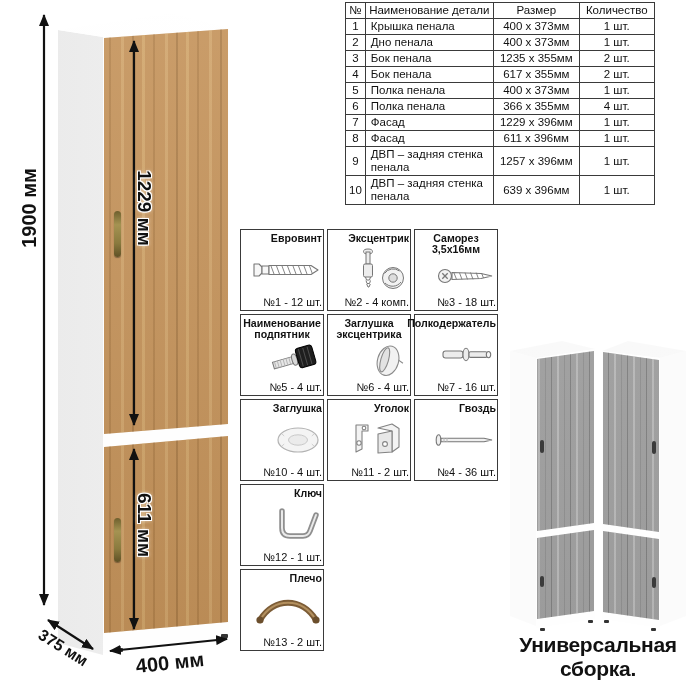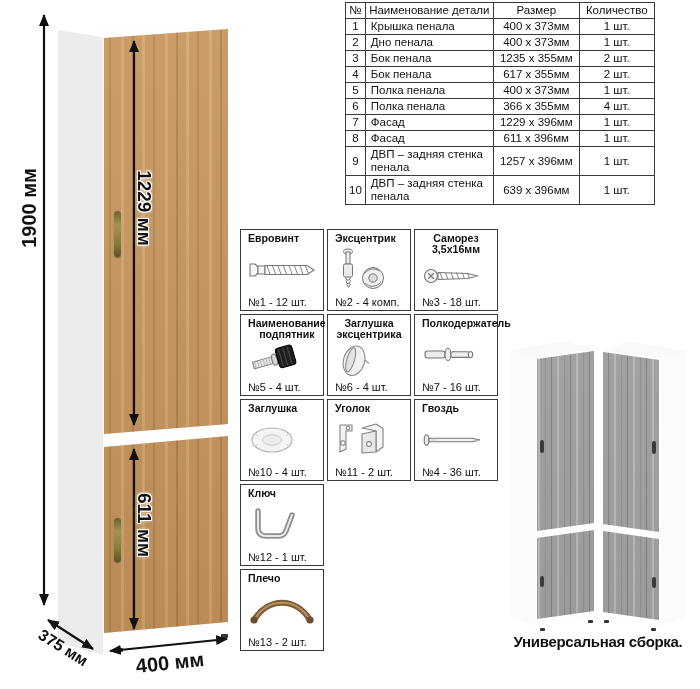--- a/index.html
+++ b/index.html
@@ -44,28 +44,28 @@
   .parts-table th,.parts-table td{border:1.6px solid #3a3a3a;padding:1px 3px;
     text-align:center;vertical-align:middle;height:13px;}
   .parts-table th{font-weight:normal;}
   .parts-table td.name{text-align:left;padding-left:5px;}
   .parts-table tr.tall td{height:26px;}
 
   
   .hw-grid{position:absolute;left:240px;top:229px;display:grid;
     grid-template-columns:84px 84px 84px;grid-auto-rows:82px;gap:3px;}
   .hw-cell{border:1.6px solid #3a3a3a;background:#fff;display:flex;flex-direction:column;
-    align-items:flex-start;justify-content:space-between;padding:3px 7px 2px;box-sizing:border-box;}
+    align-items:flex-end;justify-content:space-between;padding:3px 1px 2px;box-sizing:border-box;}
   .hw-title{font-weight:bold;font-size:10.6px;line-height:1.08;text-align:center;}
   .hw-count{font-weight:normal;font-size:11px;}
   .hw-icon{flex:1;display:flex;align-items:center;justify-content:center;}
 
   
   .caption{position:absolute;left:497px;top:633px;width:202px;text-align:center;
-    font-weight:bold;font-size:15px;letter-spacing:-.3px;}
+    font-weight:bold;font-size:21px;letter-spacing:-.3px;}
 </style>
 </head>
 <body>
 
 <div id="canvas">
 
   <div>
     <div class="shape panel-white" style="clip-path:polygon(58px 30px,103px 37px,103px 655px,58px 643px);"></div>
     <div class="shape panel-top" style="clip-path:polygon(58px 30px,171px 13px,229px 28px,103px 37px);"></div>
     <div class="shape panel-front" style="clip-path:polygon(103px 37px,229px 28px,229px 641px,103px 653px);"></div>

